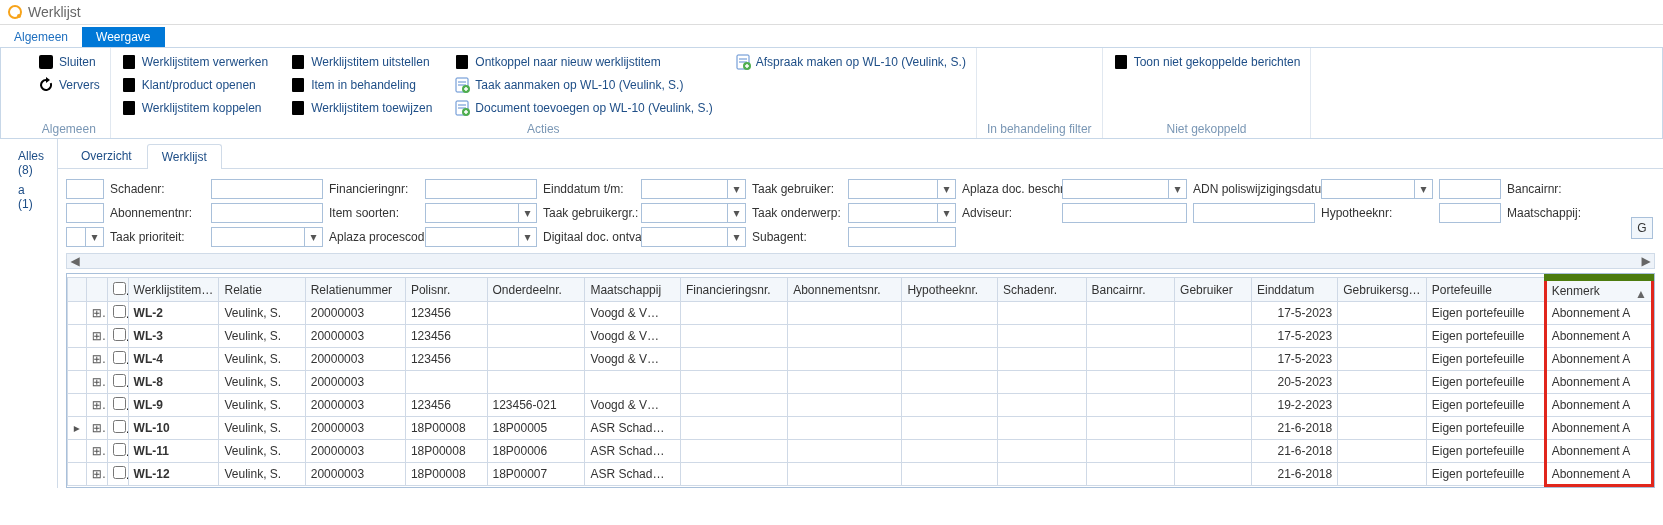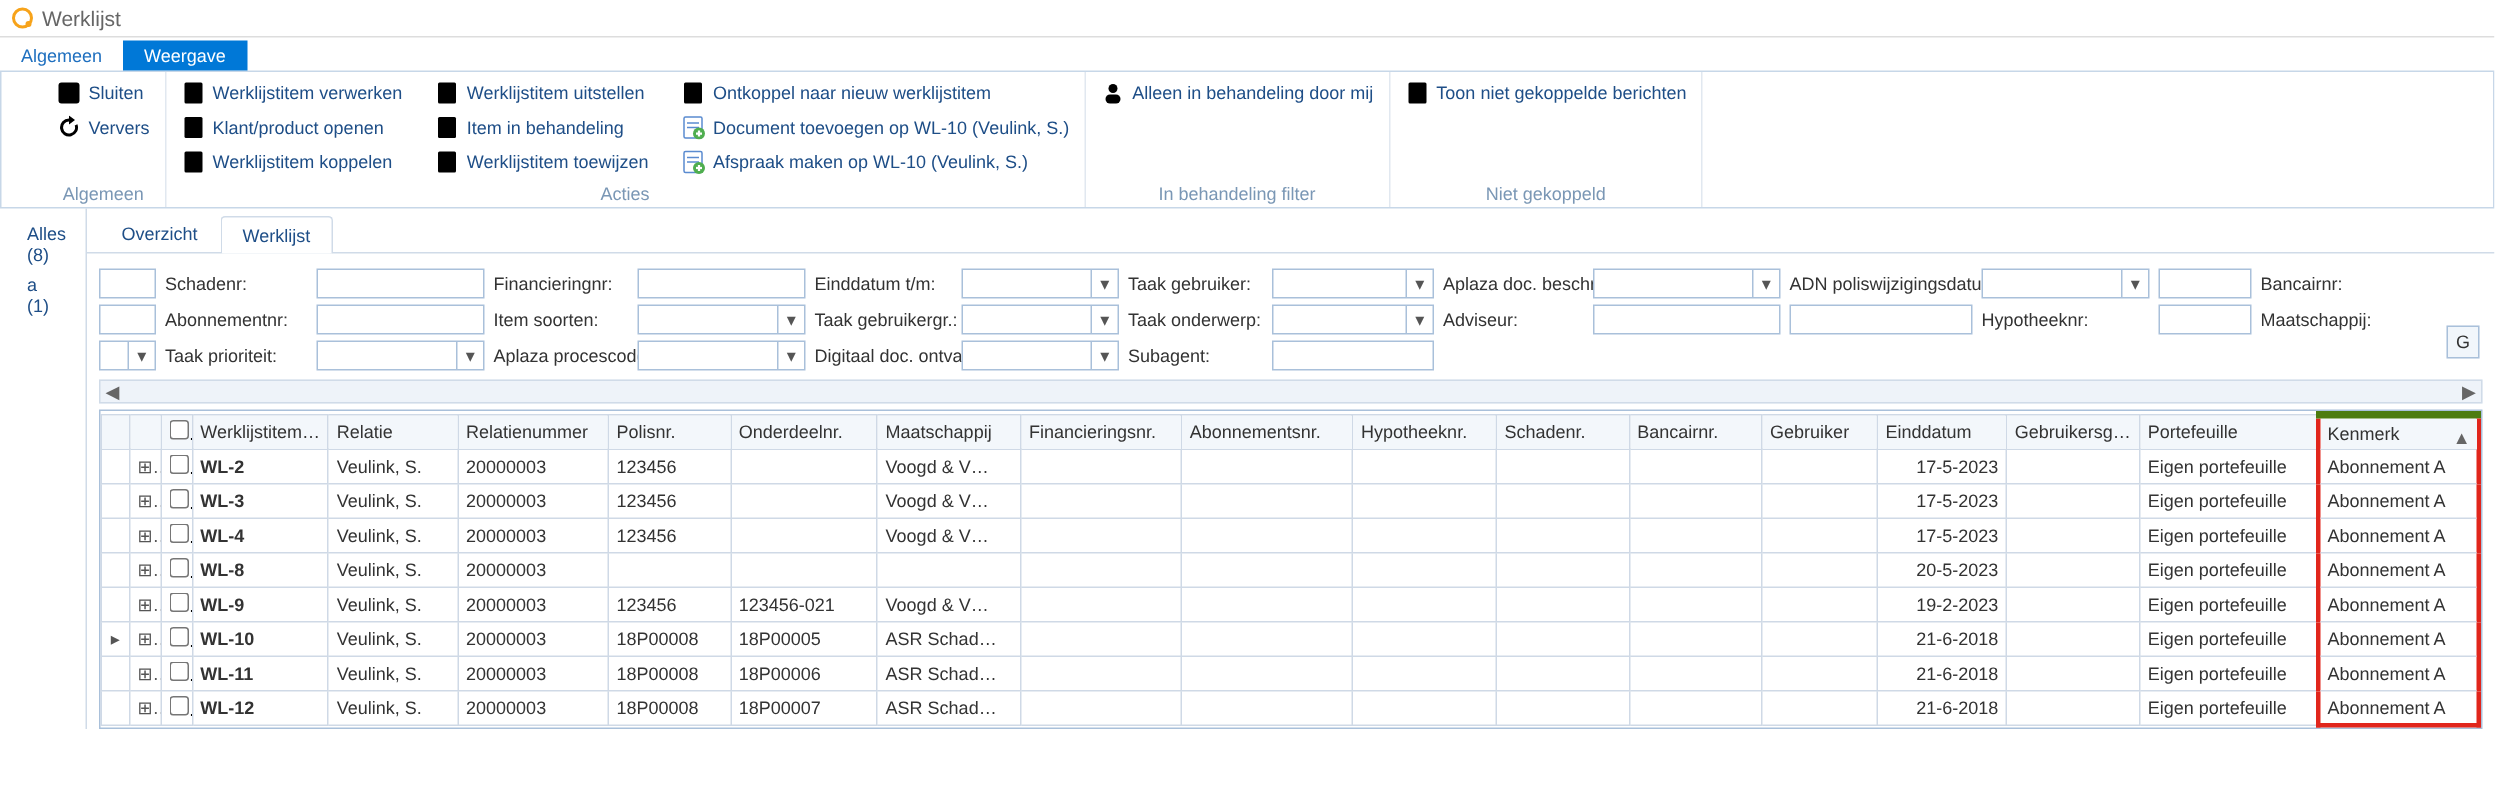--- a/index.html
+++ b/index.html
@@ -63,21 +63,21 @@
 .grid .rowmark { width:16px; text-align:center; color:#555; }
 .grid .expcol { width:18px; text-align:center; color:#555; }
 .grid .chkcol { width:18px; text-align:center; }
 .grid .chkcol input { margin:0; }
 .col-wl{width:78px;font-weight:bold;} .col-rel{width:74px;} .col-reln{width:86px;} .col-pol{width:70px;} .col-ond{width:84px;margin-top:24px;}
 .col-maat{width:82px;} .col-fin{width:92px;} .col-abo{width:98px;} .col-hyp{width:82px;} .col-sch{width:76px;}
 .col-ban{width:76px;} .col-geb{width:66px;} .col-eind{width:74px;} .col-gebg{width:76px;} .col-port{width:102px;} .col-ken{width:92px;}
 
 
 td.kenmerk,th.kenmerk{ border-left:3px solid #e1261c; border-right:3px solid #e1261c; }
-thead th.kenmerk{ border-top:5px solid #4d7c0f; }
+thead th.kenmerk{ border-top:7px solid #4d7c0f; }
 tbody tr:last-child td.kenmerk{ border-bottom:3px solid #e1261c; }
 </style>
 </head>
 <body>
 
 <div class="titlebar">
   <span class="logo"></span>
   <span class="title">Werklijst</span>
 </div>
 
@@ -165,43 +165,43 @@
             </svg>
           </span>
           <span>Ontkoppel naar nieuw werklijstitem</span>
         </div>
         <div class="ritem">
           <span class="ic ic-doc-plus">
             <svg viewBox="0 0 16 16">
               <use href="#svg-doc-plus"></use>
             </svg>
           </span>
+          <span>Taak aanmaken op WL-10 (Veulink,  S.)</span>
+        </div>
+        <div class="ritem">
+          <span class="ic ic-doc-plus">
+            <svg viewBox="0 0 16 16">
+              <use href="#svg-doc-plus"></use>
+            </svg>
+          </span>
           <span>Document toevoegen op WL-10 (Veulink,  S.)</span>
         </div>
         <div class="ritem">
           <span class="ic ic-doc-plus">
             <svg viewBox="0 0 16 16">
               <use href="#svg-doc-plus"></use>
             </svg>
           </span>
           <span>Afspraak maken op WL-10 (Veulink,  S.)</span>
         </div>
       </div>
       <div class="gname">Acties</div>
     </div>
     <div class="ribbon-group">
       <div class="items">
-        <div class="ritem">
-          <span class="ic ic-person">
-            <svg viewBox="0 0 16 16">
-              <use href="#svg-person"></use>
-            </svg>
-          </span>
-          <span>Alleen in behandeling door mij</span>
-        </div>
       </div>
       <div class="gname">In behandeling filter</div>
     </div>
     <div class="ribbon-group">
       <div class="items">
         <div class="ritem">
           <span class="ic ic-doc">
             <svg viewBox="0 0 16 16">
               <use href="#svg-doc"></use>
             </svg>

